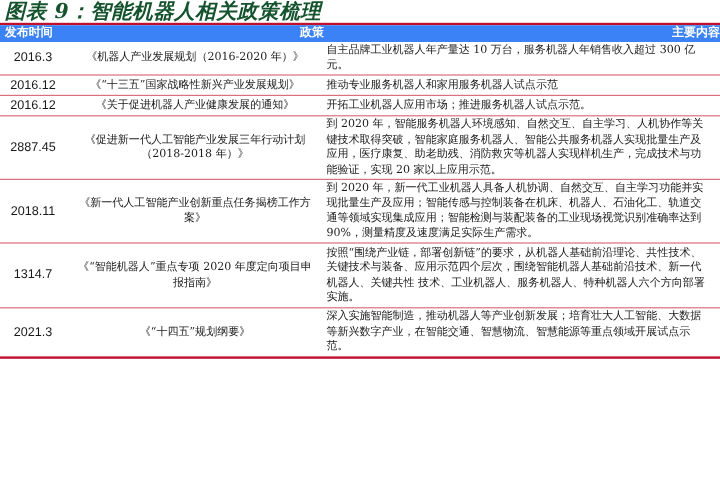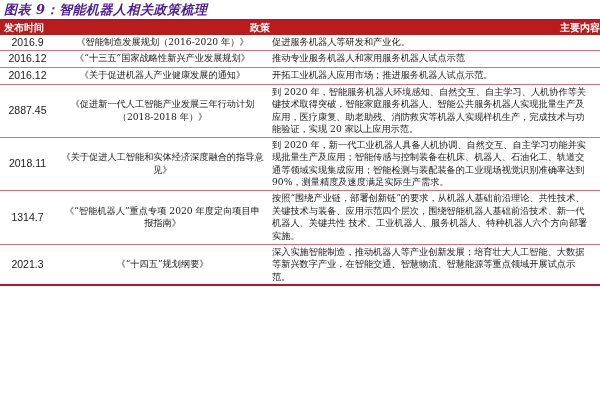--- a/index.html
+++ b/index.html
@@ -1,24 +1,24 @@
 <!DOCTYPE html>
 <html><head>
 <meta charset="utf-8">
 <style>
   html, body { margin:0; padding:0; background:#ffffff; }
   body { width:600px; height:400px; overflow:hidden; position:relative;
          font-family:"DejaVu Serif","Liberation Serif",serif; color:#1a1a1a; }
   .title { position:absolute; left:4px; top:0px; height:20px; line-height:20px;
-           font-size:13px; font-weight:bold; font-style:italic; color:#4c1d95;
+           font-size:17px; font-weight:bold; font-style:italic; color:#14532d;
            letter-spacing:0.5px; }
   .topline { position:absolute; left:0; top:19px; width:600px; height:2px; background:#c0102c; }
   table { position:absolute; left:0; top:21px; width:600px; border-collapse:collapse; table-layout:fixed; }
   col.c1 { width:55px; } col.c2 { width:215px; } col.c3 { width:330px; }
-  th { background:#b91c1c; color:#ffffff; font-size:10px; font-weight:bold; height:14px;
+  th { background:#3b82f6; color:#ffffff; font-size:10px; font-weight:bold; height:14px;
        padding:0; line-height:14px; }
   th.h1 { text-align:left; padding-left:4px; }
   th.h2, th.h3 { text-align:right; }
   td { font-size:9.2px; line-height:12.5px; padding:1px 3px; vertical-align:middle;
        border-bottom:1.5px solid #d9707f; }
   td.date { text-align:center; font-family:"Liberation Sans","DejaVu Sans",sans-serif; font-size:10.5px; padding:0; }
   td.policy { text-align:center; padding:0 6px; }
   td.content { text-align:left; padding-left:2px; padding-right:8px; }
   tr.last td { border-bottom:2px solid #c0102c; }
 </style>
@@ -35,43 +35,43 @@
       <col class="c3">
     </colgroup>
   <thead>
     <tr>
       <th class="h1">发布时间</th>
       <th class="h2">政策</th>
       <th class="h3">主要内容</th>
     </tr>
   </thead>
   <tbody>
-    <tr style="height:15px">
-      <td class="date">2016.9</td>
-      <td class="policy">《智能制造发展规划（2016-2020 年）》</td>
-      <td class="content">促进服务机器人等研发和产业化。</td>
+    <tr style="height:21px">
+      <td class="date">2016.3</td>
+      <td class="policy">《机器人产业发展规划（2016-2020 年）》</td>
+      <td class="content">自主品牌工业机器人年产量达 10 万台，服务机器人年销售收入超过 300 亿元。</td>
     </tr>
     <tr style="height:17px">
       <td class="date">2016.12</td>
       <td class="policy">《“十三五”国家战略性新兴产业发展规划》</td>
       <td class="content">推动专业服务机器人和家用服务机器人试点示范</td>
     </tr>
     <tr style="height:17px">
       <td class="date">2016.12</td>
       <td class="policy">《关于促进机器人产业健康发展的通知》</td>
       <td class="content">开拓工业机器人应用市场；推进服务机器人试点示范。</td>
     </tr>
     <tr style="height:53px">
       <td class="date">2887.45</td>
       <td class="policy">《促进新一代人工智能产业发展三年行动计划（2018-2018 年）》</td>
       <td class="content">到 2020 年，智能服务机器人环境感知、自然交互、自主学习、人机协作等关键技术取得突破，智能家庭服务机器人、智能公共服务机器人实现批量生产及应用，医疗康复、助老助残、消防救灾等机器人实现样机生产，完成技术与功能验证，实现 20 家以上应用示范。</td>
     </tr>
     <tr style="height:52px">
       <td class="date">2018.11</td>
-      <td class="policy">《关于促进人工智能和实体经济深度融合的指导意见》</td>
+      <td class="policy">《新一代人工智能产业创新重点任务揭榜工作方案》</td>
       <td class="content">到 2020 年，新一代工业机器人具备人机协调、自然交互、自主学习功能并实现批量生产及应用；智能传感与控制装备在机床、机器人、石油化工、轨道交通等领域实现集成应用；智能检测与装配装备的工业现场视觉识别准确率达到 90%，测量精度及速度满足实际生产需求。</td>
     </tr>
     <tr style="height:54px">
       <td class="date">1314.7</td>
       <td class="policy">《“智能机器人”重点专项 2020 年度定向项目申报指南》</td>
       <td class="content">按照“围绕产业链，部署创新链”的要求，从机器人基础前沿理论、共性技术、关键技术与装备、应用示范四个层次，围绕智能机器人基础前沿技术、新一代机器人、关键共性 技术、工业机器人、服务机器人、特种机器人六个方向部署实施。</td>
     </tr>
     <tr class="last" style="height:37px">
       <td class="date">2021.3</td>
       <td class="policy">《“十四五”规划纲要》</td>

